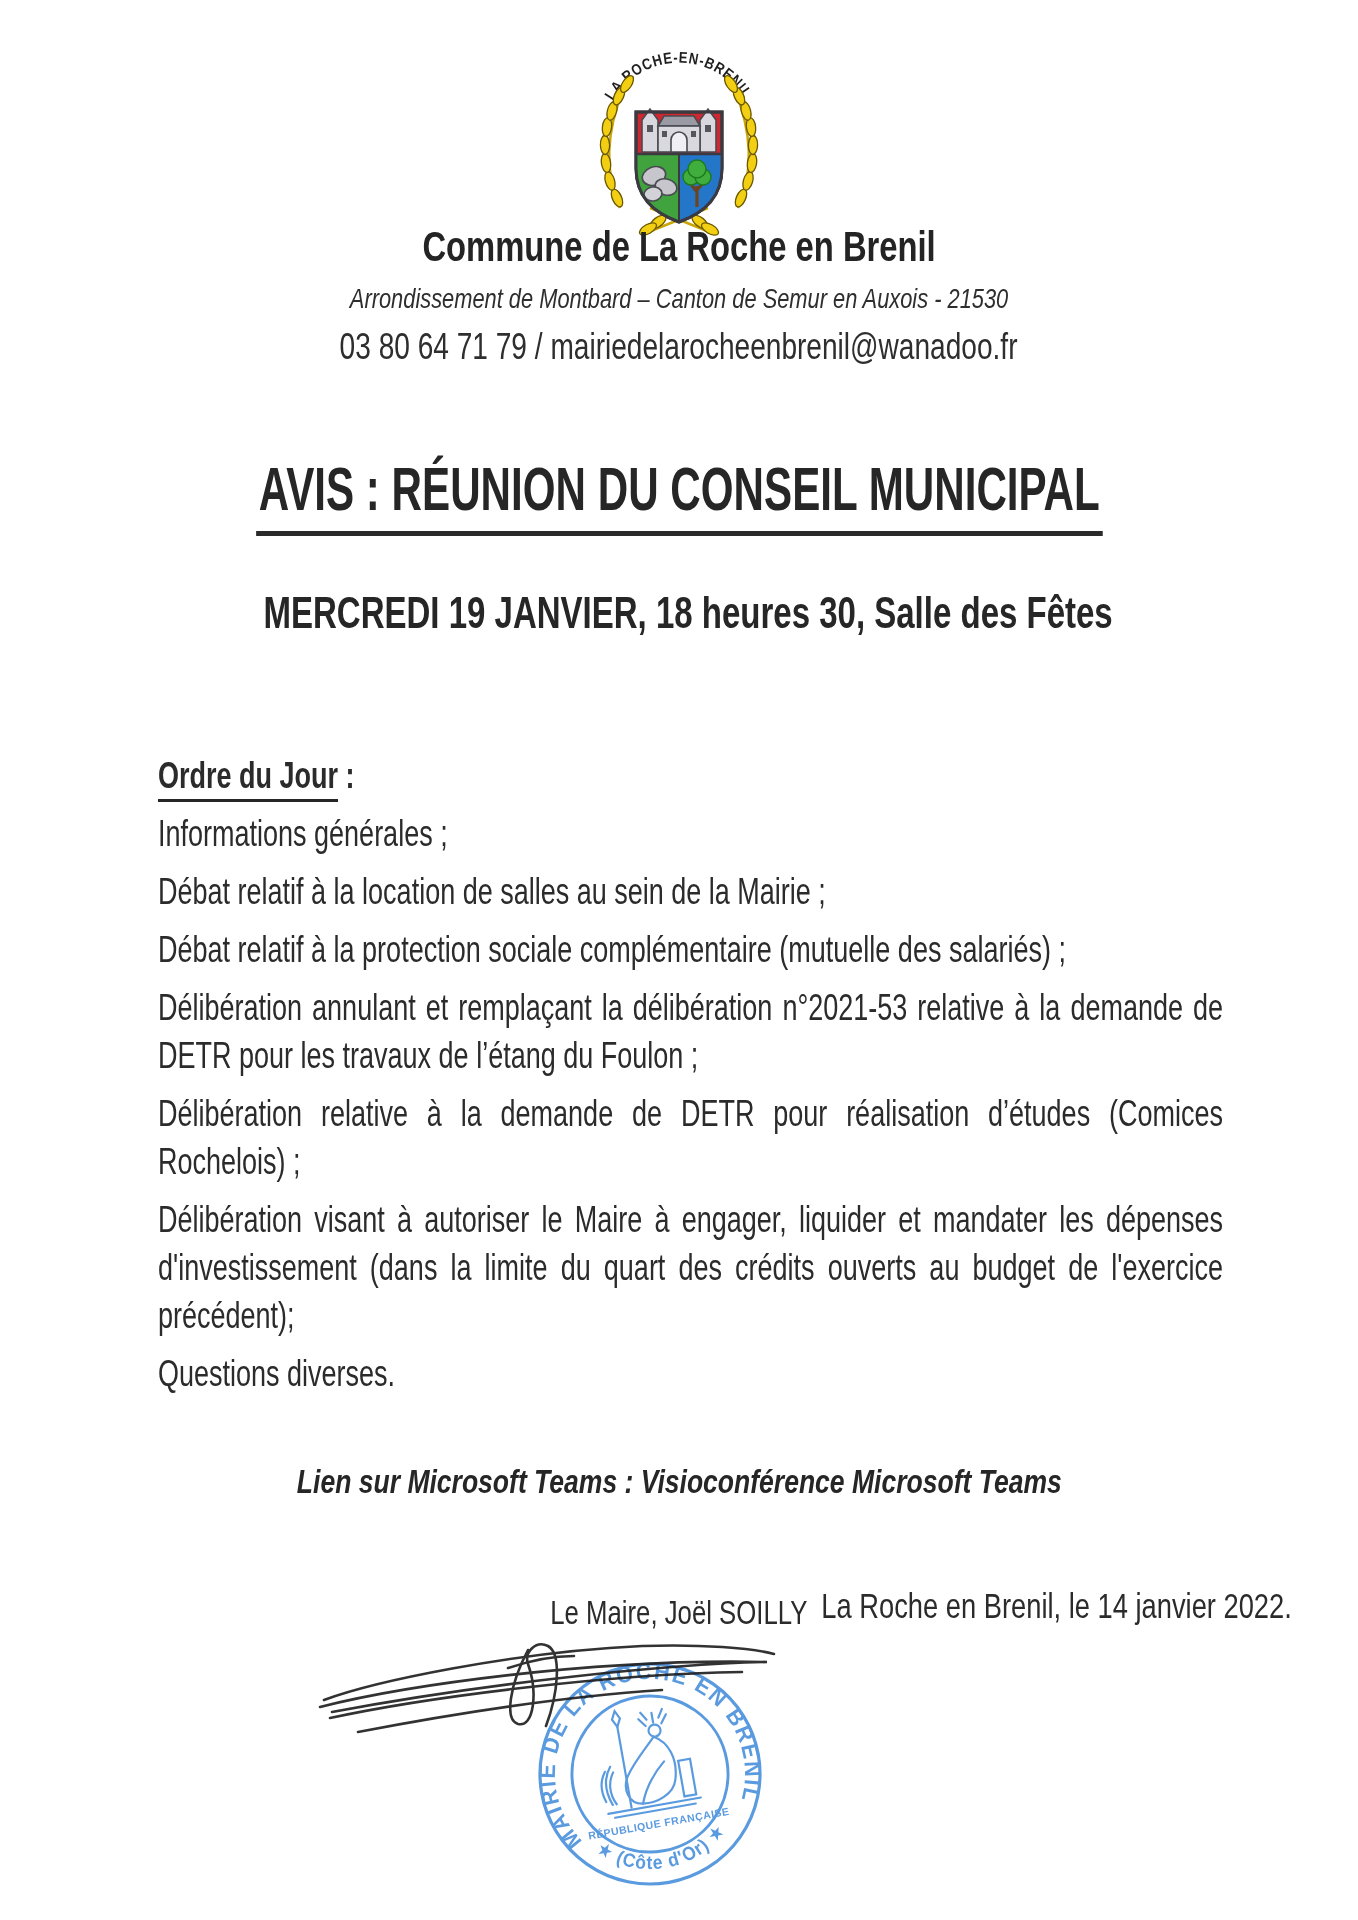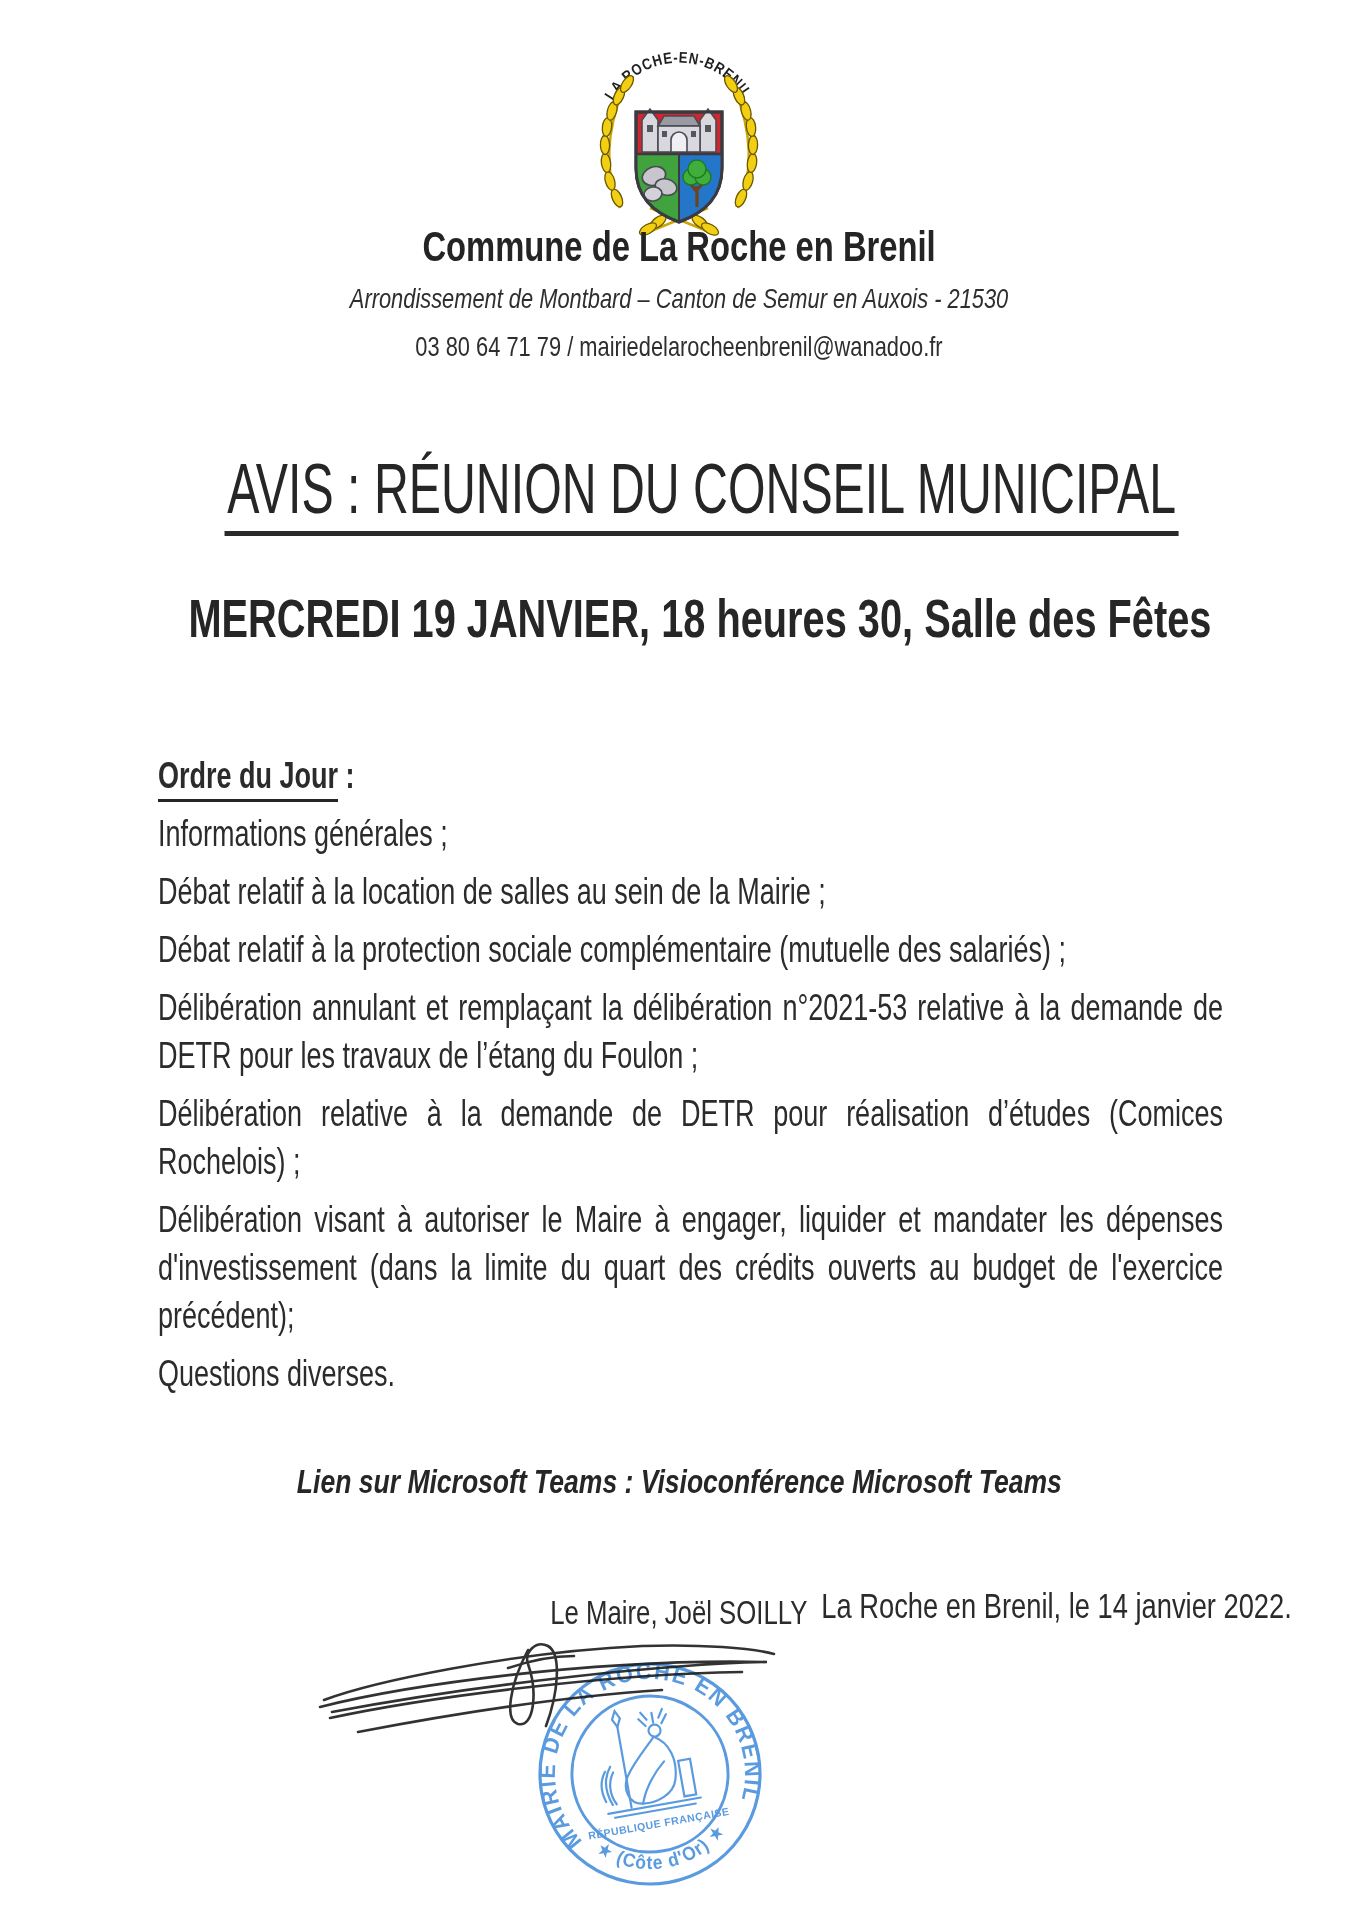--- a/index.html
+++ b/index.html
@@ -12,25 +12,25 @@
     color:#2b2b2b;
   }
   
   .center-line{position:absolute;left:0;right:0;text-align:center;white-space:nowrap;}
   .squish{display:inline-block;transform:scaleX(0.78);transform-origin:center top;}
 
   .crest{position:absolute;left:584px;top:26px;}
 
   .commune-name{top:224px;font-size:42px;font-weight:bold;color:#242424;line-height:46px;}
   .district-line{top:278px;font-size:28px;font-style:italic;color:#2e2e2e;line-height:42px;}
-  .contact-line{top:326px;font-size:28px;color:#2e2e2e;line-height:42px;}
-
-  .notice-title{top:456px;font-size:71px;font-weight:normal;color:#262626;line-height:66px;}
+  .contact-line{top:326px;font-size:36px;color:#2e2e2e;line-height:42px;}
+
+  .notice-title{top:456px;font-size:62px;font-weight:bold;color:#262626;line-height:66px;}
   .notice-title .squish{transform:scaleX(0.68);border-bottom:5px solid #2a2a2a;padding:0 4px 9px 4px;}
-  .notice-subtitle{top:588px;font-size:53px;font-weight:bold;color:#262626;padding-left:18px;}
+  .notice-subtitle{top:588px;font-size:44px;font-weight:bold;color:#262626;padding-left:18px;}
   .notice-subtitle .squish{transform:scaleX(0.75);}
 
   
   .body-block{
     position:absolute;left:158px;top:752px;
     width:1420px;
     transform:scaleX(0.75);transform-origin:left top;
     font-size:36px;line-height:48px;color:#2b2b2b;
   }
   .agenda-heading{font-weight:bold;margin:0 0 10px 0;}

